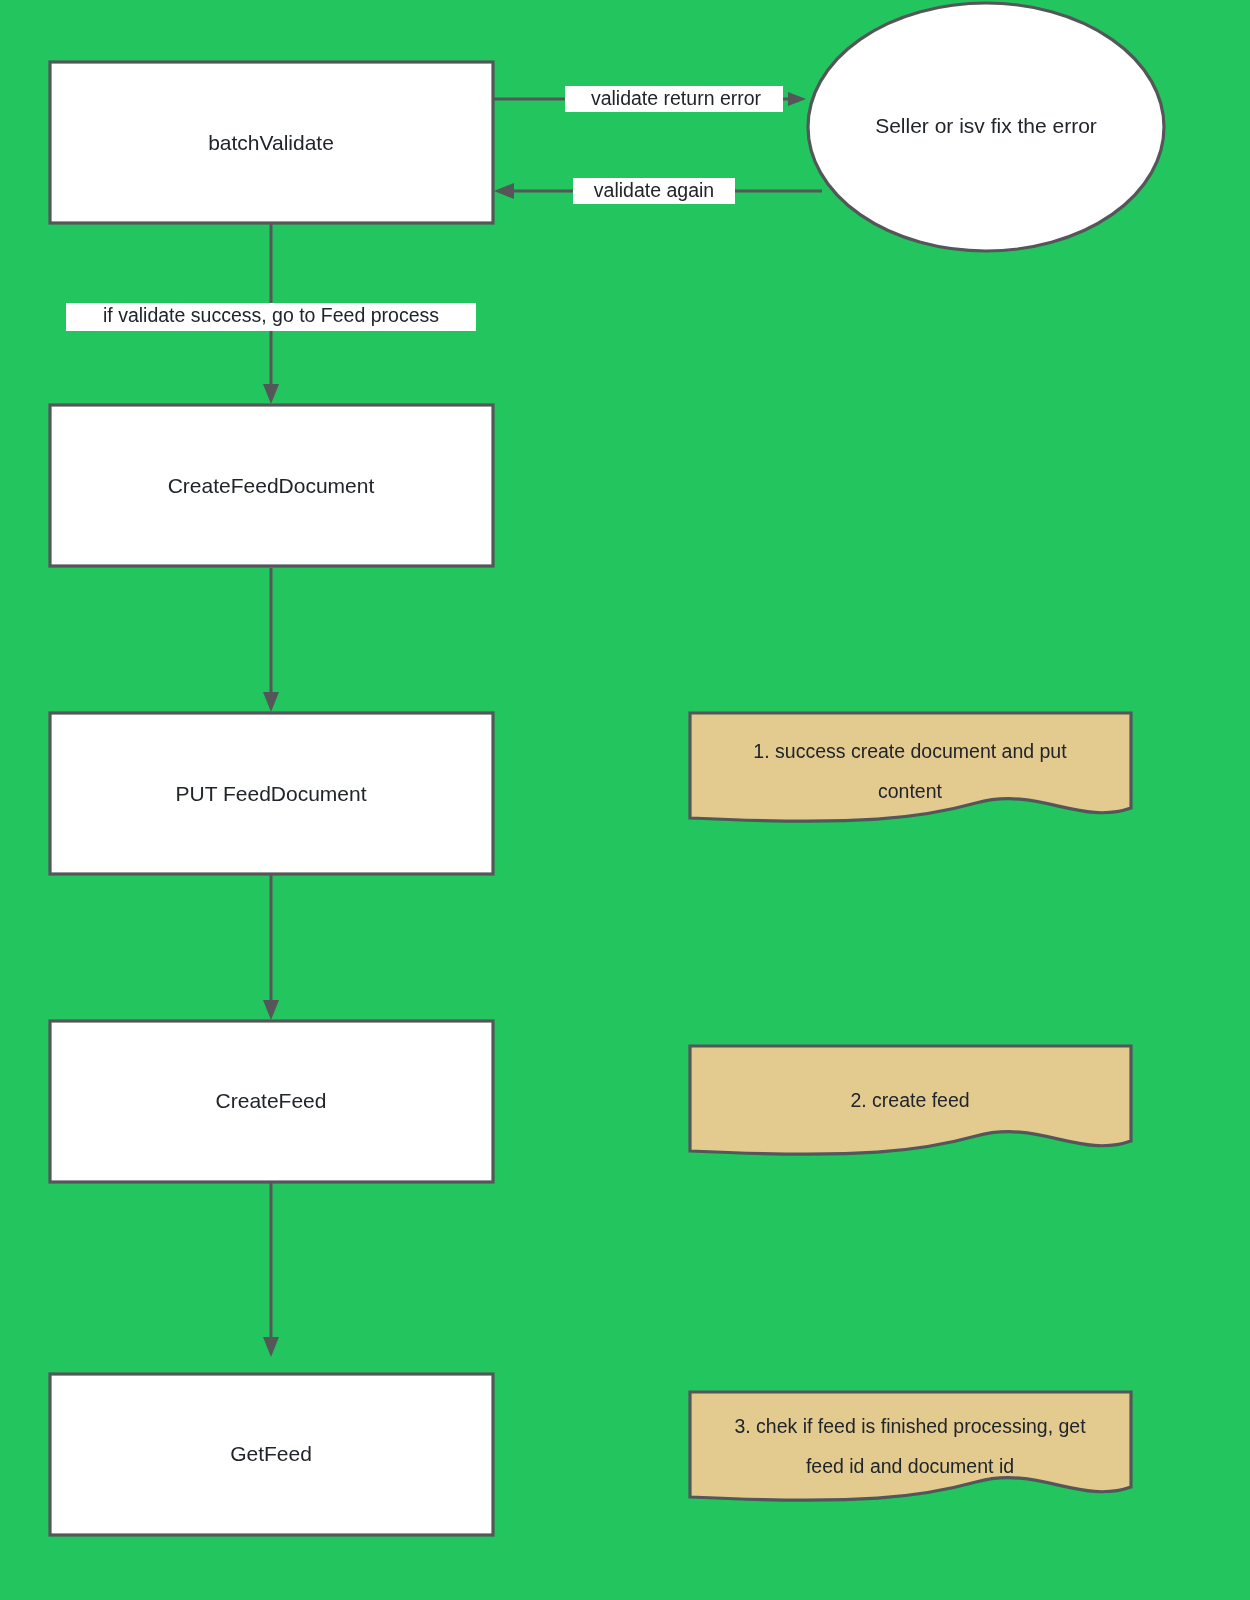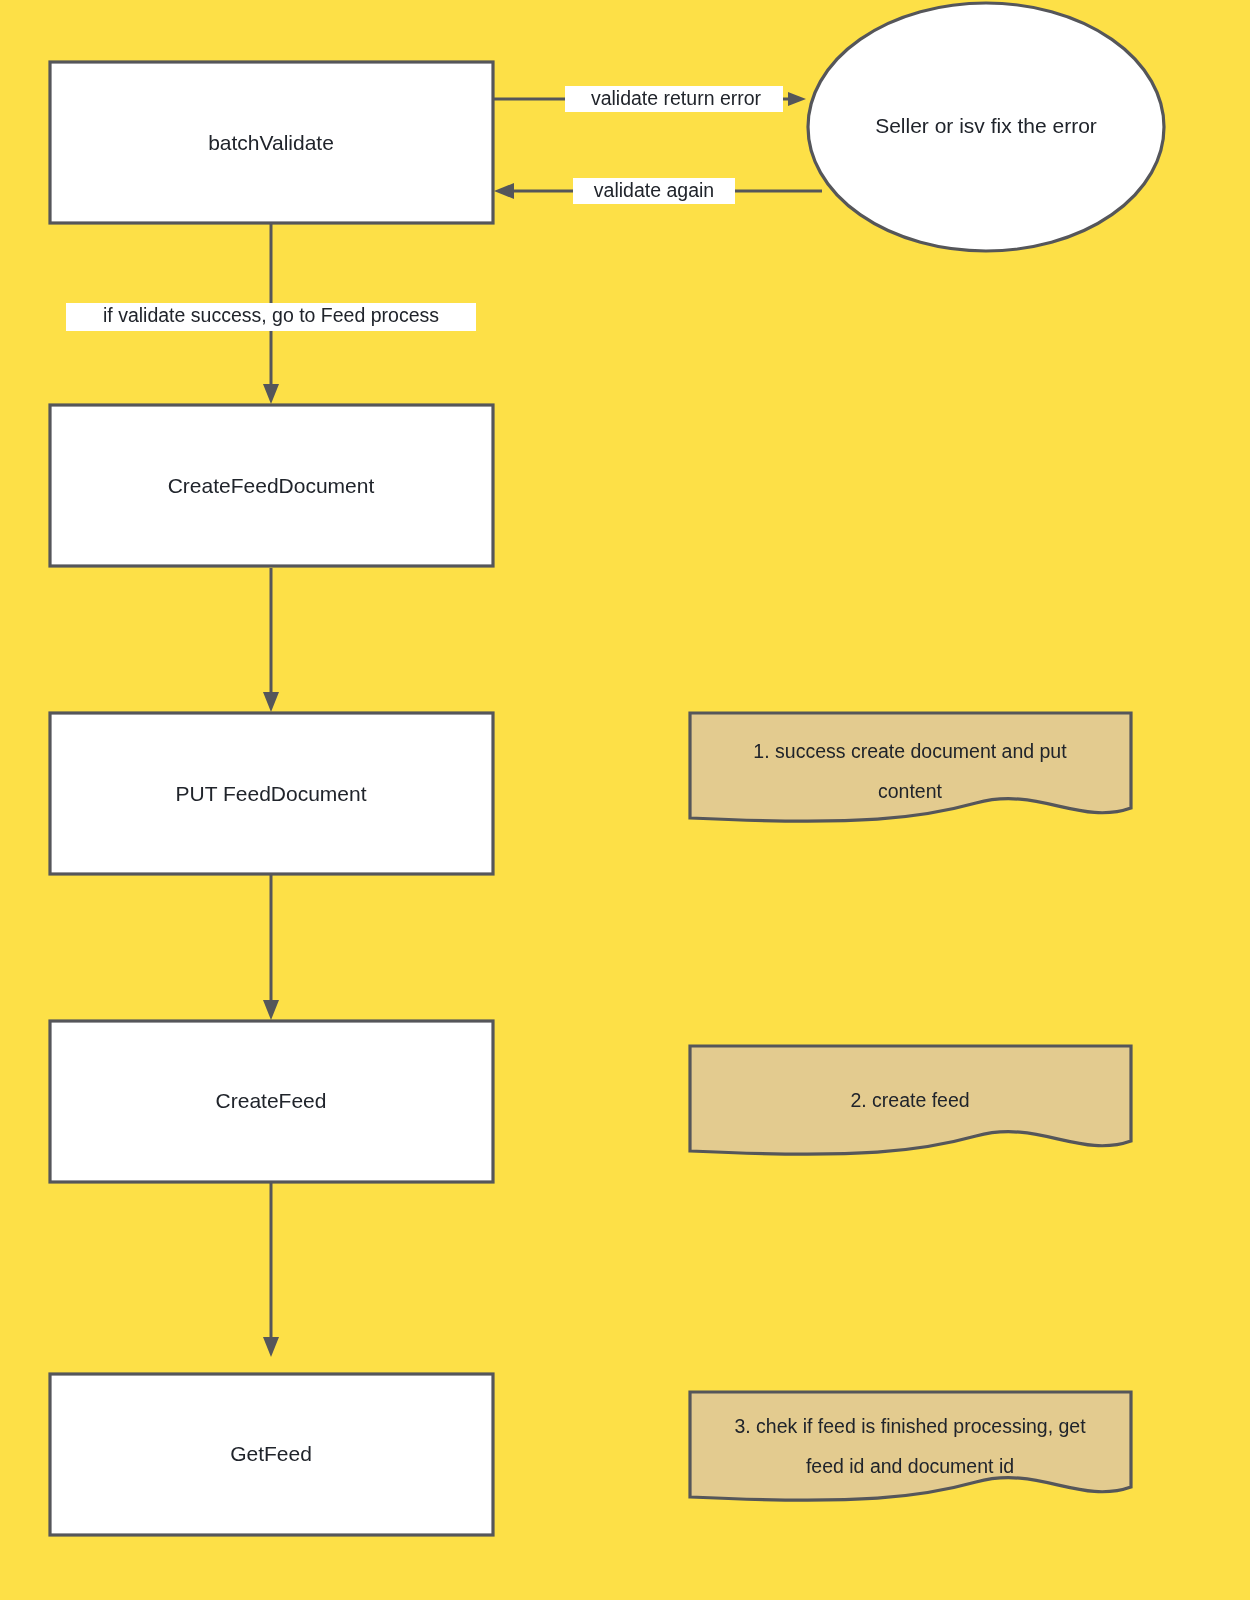--- a/index.html
+++ b/index.html
@@ -8,21 +8,21 @@
     background: #ffffff;
   }
   body {
     font-family: "Liberation Sans", sans-serif;
     -webkit-font-smoothing: antialiased;
   }
   #canvas {
     position: relative;
     width: 1250px;
     height: 1600px;
-    background: #fde047;
+    background: #22c55e;
     overflow: hidden;
   }
   #diagram-svg {
     position: absolute;
     left: 0;
     top: 0;
     width: 1250px;
     height: 1600px;
   }
   .node-label {

